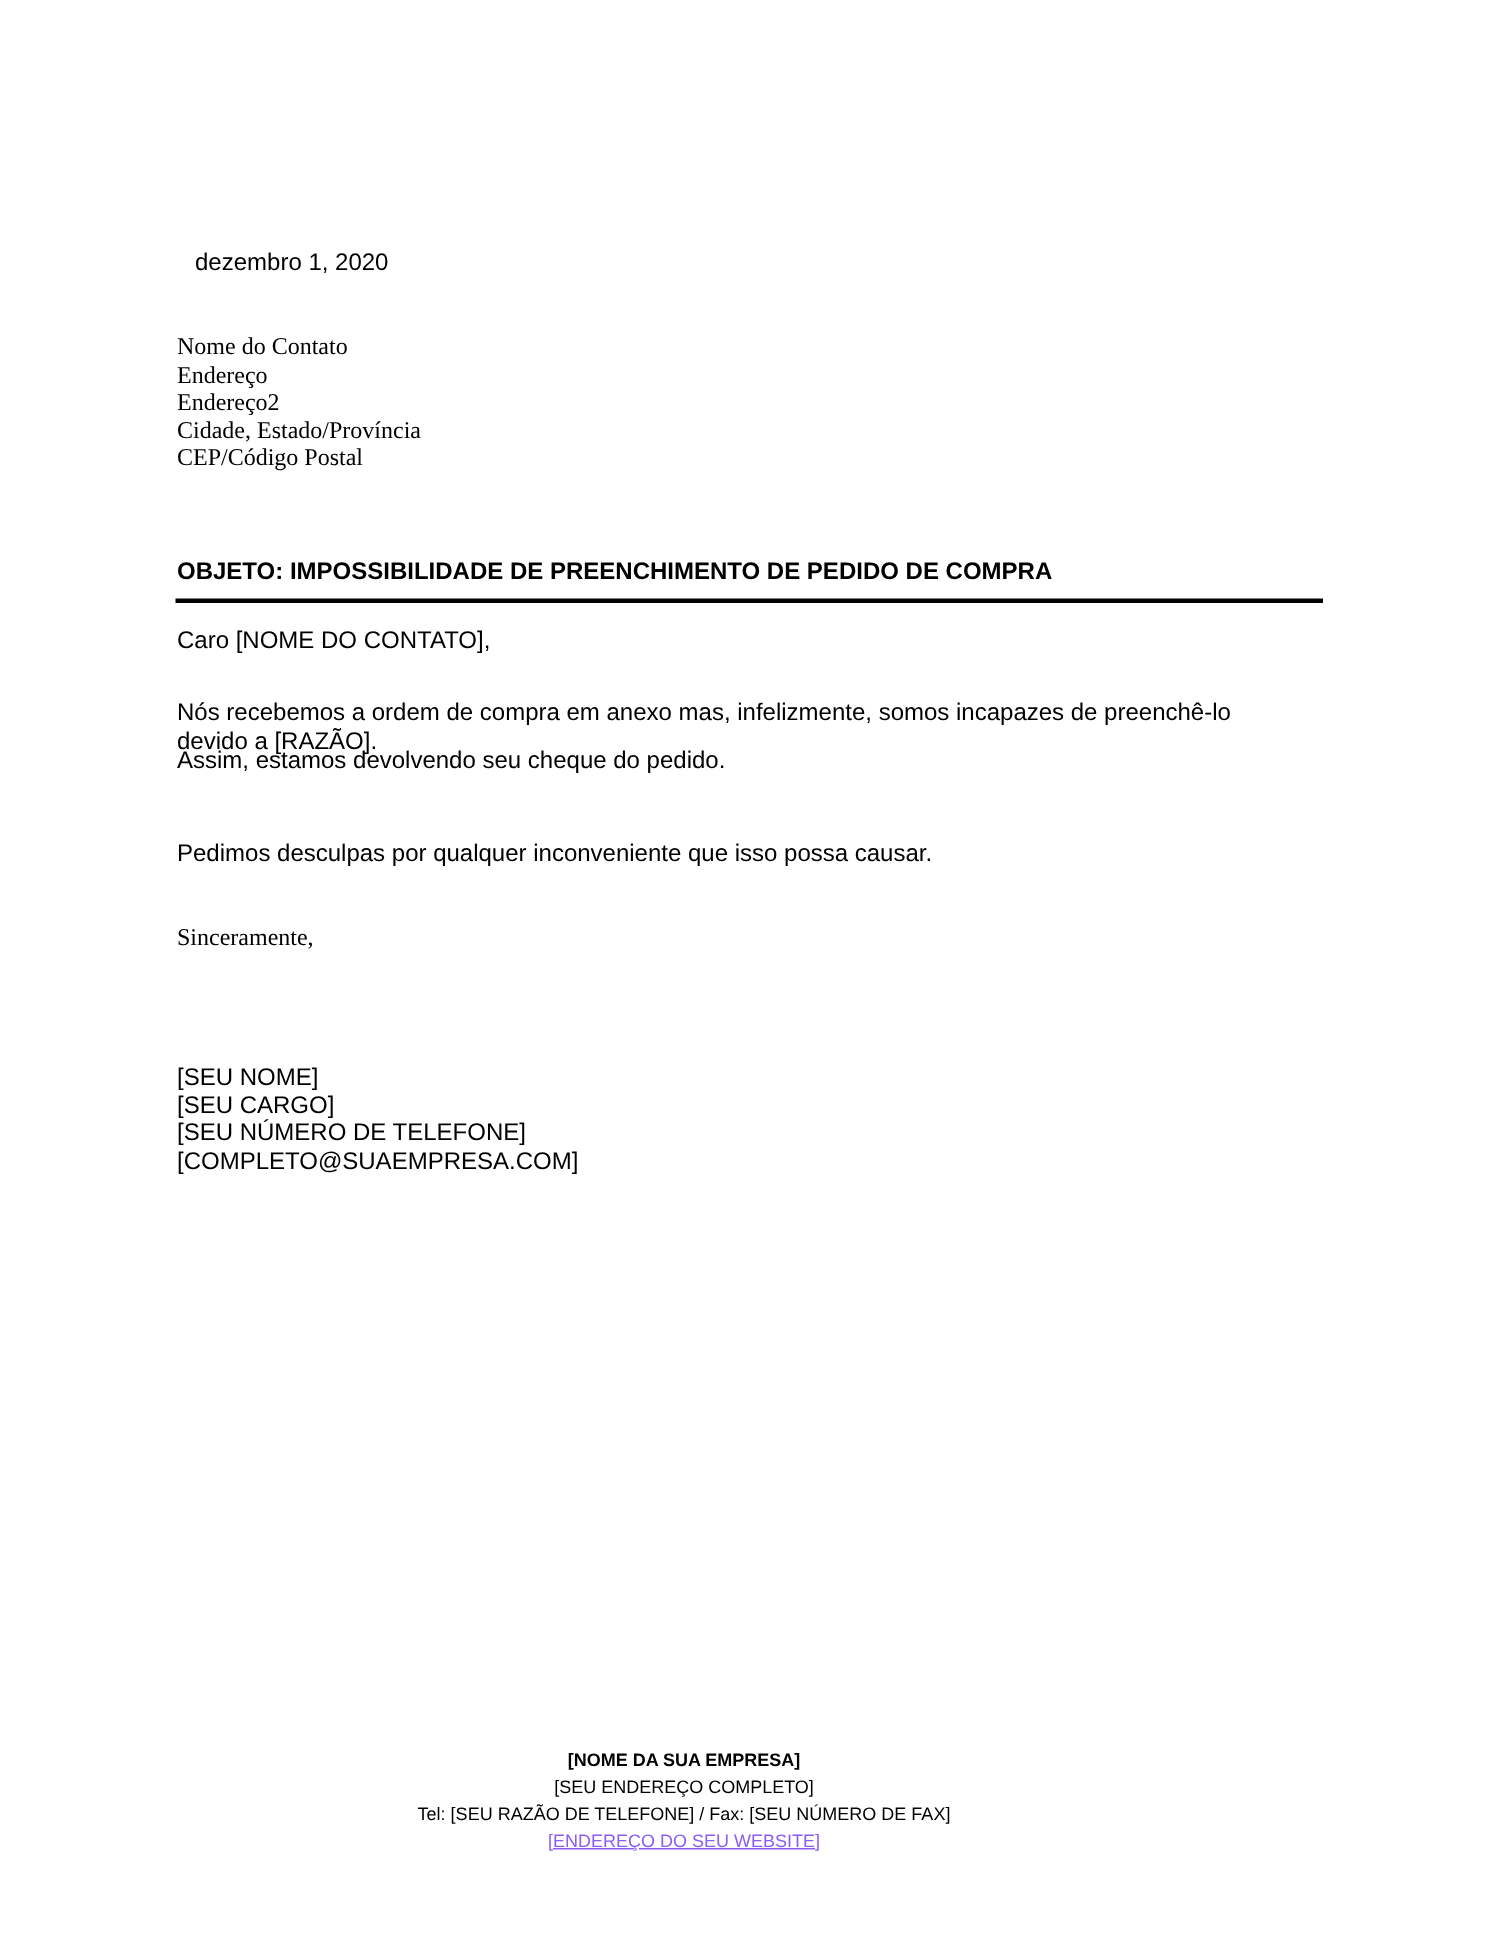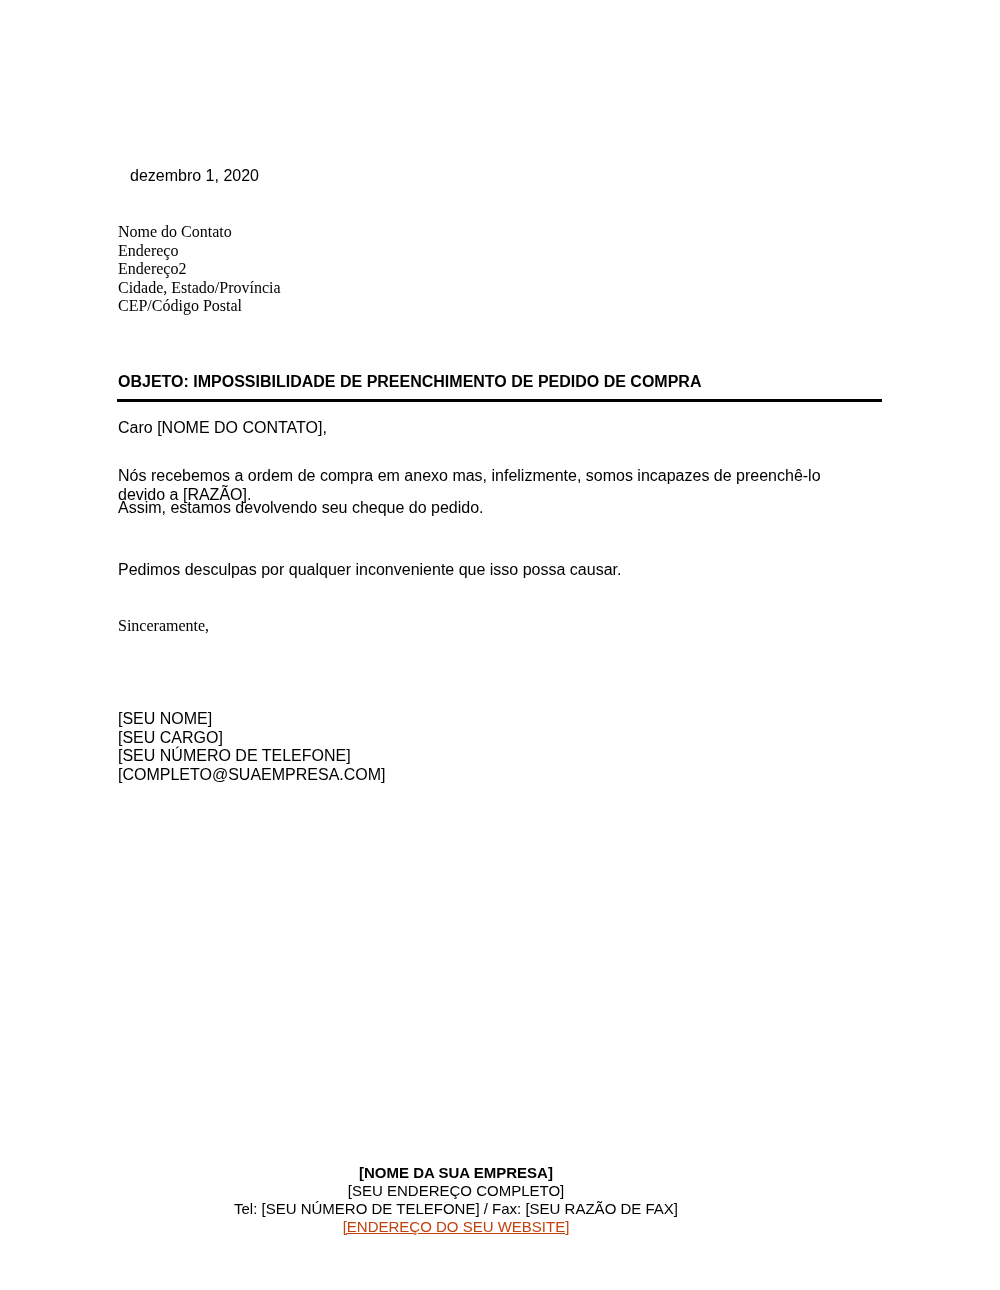--- a/index.html
+++ b/index.html
@@ -5,23 +5,23 @@
     html, body { margin: 0; padding: 0; background: #ffffff; }
     body {
       width: 1000px; height: 1290px; position: relative; overflow: hidden;
       font-family: "Liberation Sans", sans-serif; color: #000;
       font-size: 16px;
     }
     .abs { position: absolute; left: 118px; line-height: 18.5px; white-space: nowrap; }
     .block div { line-height: 18.5px; }
     .subject { font-weight: bold; font-size: 16px; }
     .rule { position: absolute; left: 117px; top: 399px; width: 765px; height: 3px; background: #000; }
-    .footer { position: absolute; left: 0; width: 912px; top: 1164px; text-align: center; font-size: 15px; line-height: 18px; }
+    .footer { position: absolute; left: 0; width: 912px; top: 1164px; text-align: center; font-size: 12px; line-height: 18px; }
     .footer .bold { font-weight: bold; }
-    .footer a { color: #c2410c; text-decoration: underline; text-align: right; }
+    .footer a { color: #8b5cf6; text-decoration: underline; text-align: right; }
   </style>
 </head>
 <body>
 
 <div>
 
   <div class="abs" style="top:167px;margin-left:12px;">dezembro 1, 2020</div>
 
   <div class="abs block" style="top:223px;font-family:Liberation Serif, serif;">
     <div>Nome do Contato</div>
@@ -50,17 +50,17 @@
   <div class="abs block" style="top:710px;">
     <div>[SEU NOME]</div>
     <div>[SEU CARGO]</div>
     <div>[SEU NÚMERO DE TELEFONE]</div>
     <div>[COMPLETO@SUAEMPRESA.COM]</div>
   </div>
 
   <div class="footer">
     <div class="bold">[NOME DA SUA EMPRESA]</div>
     <div>[SEU ENDEREÇO COMPLETO]</div>
-    <div>Tel: [SEU NÚMERO DE TELEFONE] / Fax: [SEU RAZÃO DE FAX]</div>
+    <div>Tel: [SEU RAZÃO DE TELEFONE] / Fax: [SEU NÚMERO DE FAX]</div>
     <div><a href="#">[ENDEREÇO DO SEU WEBSITE]</a></div>
   </div>
 
 </div>
 
 </body></html>

